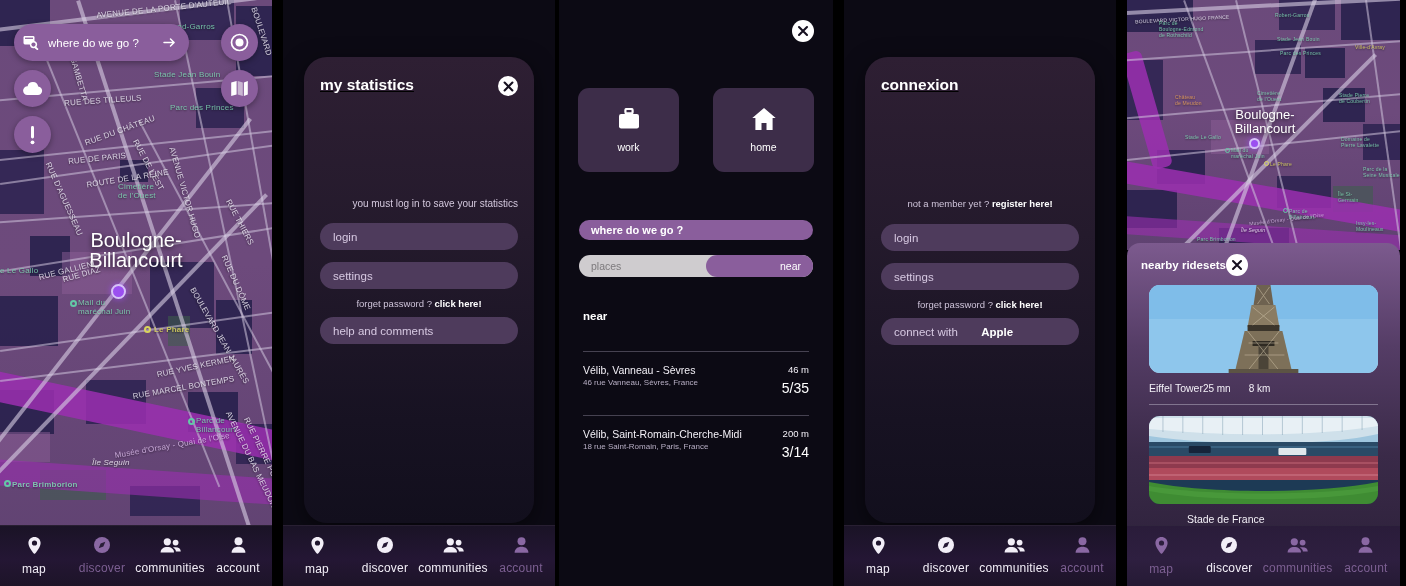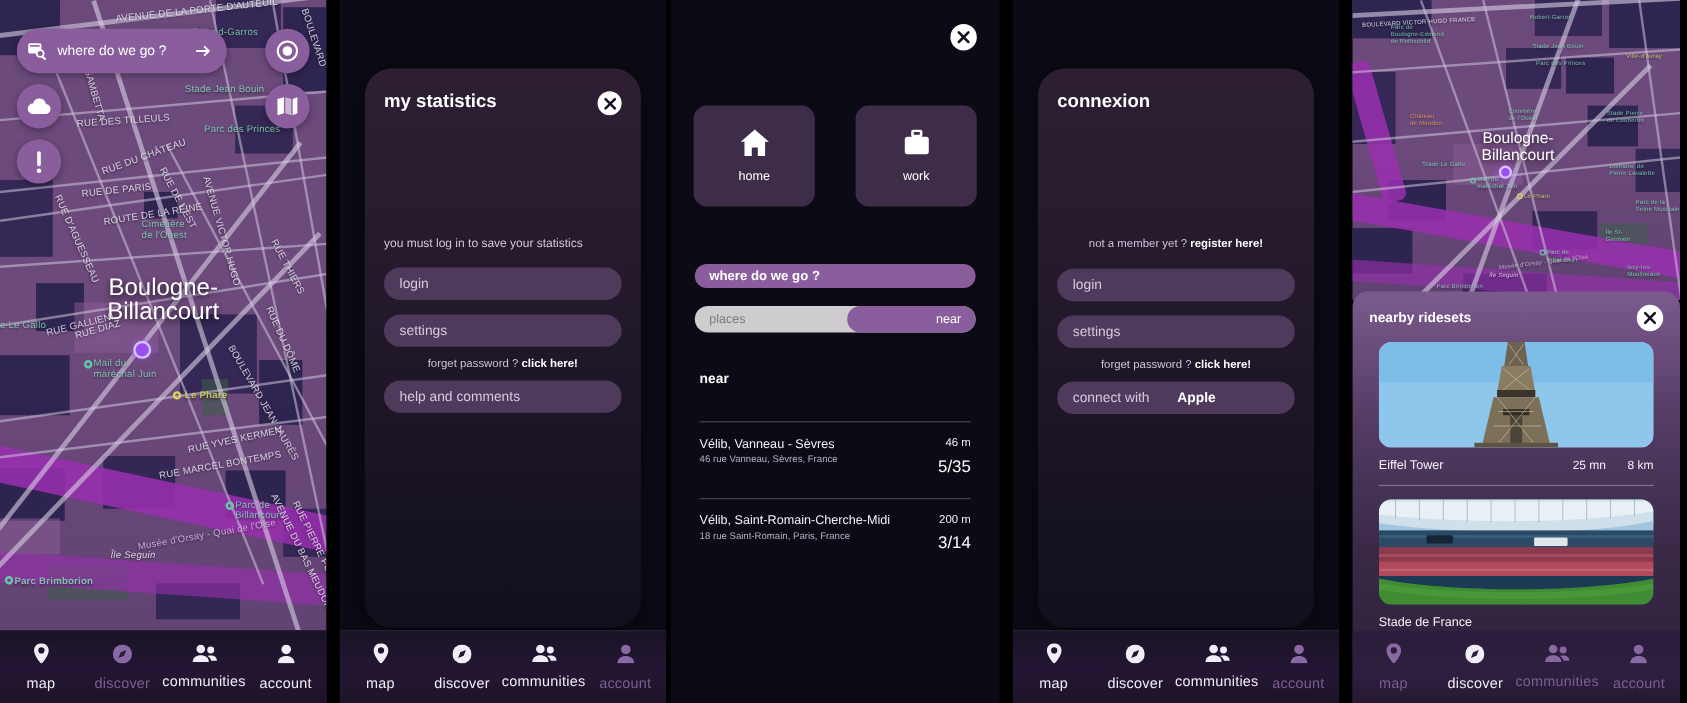--- a/index.html
+++ b/index.html
@@ -93,35 +93,36 @@
   .nav-item .nlabel { font-size:12px; color:#f2eef7; letter-spacing:.2px; }
   .nav-item svg { fill:#f2eef7; }
   .nav-item.dim .nlabel { color:#7c5f92; }
   .nav-item.dim svg { fill:#8a68a3; }
 
   
   .sheet {
     position:absolute; border-radius:23px; overflow:hidden;
     background:linear-gradient(180deg,#2e1f33 0%, #241a2c 38%, #171222 78%, #120f1d 100%);
     box-shadow:0 6px 22px rgba(0,0,0,.5);
+    text-decoration:underline;
   }
   .sheet-title { color:#fff; font-size:15.5px; font-weight:bold; }
   .close-btn {
     width:20px; height:20px; border-radius:50%; background:#fff;
     display:flex; align-items:center; justify-content:center; cursor:pointer;
   }
   .close-btn.big { width:22px; height:22px; }
   .close-btn svg { stroke:#161020; stroke-width:2.1; stroke-linecap:round; }
 
   .field {
     height:27px; border-radius:14px; background:#4e3b5c;
     display:flex; align-items:center; padding:0 13px;
     color:#d7c9e2; font-size:11.5px;
   }
-  .hint { text-align:left; color:#d3c8dd; font-size:10px; }
+  .hint { text-align:right; color:#d3c8dd; font-size:10px; }
   .muted-caption { text-align:center; color:#cfc4da; font-size:9.5px; }
   .muted-caption b { color:#fff; }
 
   
   .shortcut {
     width:101px; height:84px; border-radius:11px; background:#3d2d49;
     display:flex; flex-direction:column; align-items:center; justify-content:center; gap:10px;
   }
   .shortcut .slabel { color:#fff; font-size:10.5px; }
   .pill-purple {
@@ -148,21 +149,21 @@
   .lr-avail { color:#fff; font-size:14px; text-align:right; margin-top:5px; }
 
   
   .rideset-sheet {
     position:absolute; left:0; right:0; bottom:0; top:243px;
     border-radius:13px 13px 0 0; overflow:hidden;
     background:linear-gradient(180deg,#7c5a8e 0%, #553d66 30%, #3a2a48 62%, #2a1f38 100%);
   }
   .rs-title { color:#fff; font-size:11.5px; font-weight:bold; }
   .rs-thumb { height:88px; border-radius:11px; overflow:hidden; position:relative; }
-  .rs-row { display:flex; justify-content:space-between; align-items:center; }
+  .rs-row { display:flex; align-items:center; }
   .rs-name { color:#f3f0f7; font-size:10.5px; }
   .rs-meta { display:flex; gap:18px; color:#f3f0f7; font-size:10px; }
   .rs-div { height:1px; background:#9a90a8; opacity:.7; }
 
   
   .eiffel { position:absolute; inset:0; background:linear-gradient(180deg,#8dc5ec 0%, #a9d5f1 62%, #bfe0f4 100%); }
   .stade { position:absolute; inset:0; background:linear-gradient(180deg,#cfe3ef 0%, #e8eef2 22%, #2b4d6a 45%, #7d3548 72%, #2f6b2f 100%); }
 </style>
 </head>
 <body>
@@ -440,34 +441,34 @@
       <div class="close-btn big">
         <svg width="12" height="12" viewBox="0 0 12 12">
             <path d="M2 2 10 10M10 2 2 10" fill="none"></path>
           </svg>
       </div>
     </div>
 
     <div style="position:absolute;left:19px;right:19px;top:88px;display:flex;justify-content:space-between;">
       <div class="shortcut">
         <span>
-          <svg width="26" height="24" viewBox="0 0 26 24" class="icon-w">
-            <path d="M13 1 1.3 11.1h3.1V23h6.1v-7h5v7h6.1V11.1h3.1z" fill="#fff"></path>
-          </svg>
-        </span>
-        <span class="slabel">home</span>
-      </div>
-      <div class="shortcut">
-        <span>
           <svg width="24" height="23" viewBox="0 0 24 23" class="icon-w">
             <rect x="8.4" y="1" width="7.2" height="4.4" rx="1.2" fill="none" stroke="#fff" stroke-width="2.2"></rect>
             <rect x="2" y="6" width="20" height="14.5" rx="2.2" fill="#fff"></rect>
           </svg>
         </span>
         <span class="slabel">work</span>
+      </div>
+      <div class="shortcut">
+        <span>
+          <svg width="26" height="24" viewBox="0 0 26 24" class="icon-w">
+            <path d="M13 1 1.3 11.1h3.1V23h6.1v-7h5v7h6.1V11.1h3.1z" fill="#fff"></path>
+          </svg>
+        </span>
+        <span class="slabel">home</span>
       </div>
     </div>
 
     <div class="pill-purple" style="position:absolute;left:20px;right:20px;top:220px;">
       <span>where do we go ?</span>
     </div>
 
     <div class="toggle-row" style="position:absolute;left:20px;right:20px;top:255px;">
       <span class="left-lbl">places</span>
       <div class="toggle-knob">
@@ -648,21 +649,21 @@
 Moulineaux</div>
       <div class="maplabel green" style="left:70px;top:236px;font-size:5px;">Parc Brimborion</div>
 
       <div class="poi" style="left:98px;top:148px;width:5px;height:5px;border-width:1.5px;"></div>
       <div class="poi y" style="left:137px;top:161px;width:5px;height:5px;border-width:1.5px;"></div>
       <div class="poi" style="left:156px;top:208px;width:5px;height:5px;border-width:1.5px;"></div>
       <div class="user-dot" style="left:122px;top:138px;width:11px;height:11px;"></div>
     </div>
 
     <div class="rideset-sheet">
-      <div style="display:flex;align-items:center;justify-content:space-between;padding:11px 14px 0 14px;">
+      <div style="display:flex;align-items:center;justify-content:flex-start;padding:11px 14px 0 14px;">
         <div class="rs-title">nearby ridesets</div>
         <div class="close-btn big">
           <svg width="12" height="12" viewBox="0 0 12 12">
               <path d="M2 2 10 10M10 2 2 10" fill="none"></path>
             </svg>
         </div>
       </div>
 
       <div style="padding:9px 22px 0 22px;">
         <div class="rs-thumb">
@@ -721,21 +722,21 @@
               </g>
 
               <path d="M0 66c60 12 170 12 230 0v22H0z" fill="#3f8c33"></path>
               <path d="M0 70c60 10 170 10 230 0v5c-60 11-170 11-230 0z" fill="#4fa040" opacity=".6"></path>
 
               <rect x="40" y="30" width="22" height="7" rx="1" fill="#16243a"></rect>
               <rect x="130" y="32" width="28" height="7" rx="1" fill="#dfe7ec"></rect>
             </svg>
           </div>
         </div>
-        <div class="rs-row" style="margin-top:9px;">
+        <div class="rs-row" style="margin-top:9px;margin-left:38px;">
           <div class="rs-name">Stade de France</div>
           <div class="rs-meta">
             <span></span>
             <span></span>
           </div>
         </div>
       </div>
     </div>
 
     <div class="bottom-nav" style="background:linear-gradient(180deg,#2a1c3a 0%, #2e1f40 55%, #251a34 100%);">

